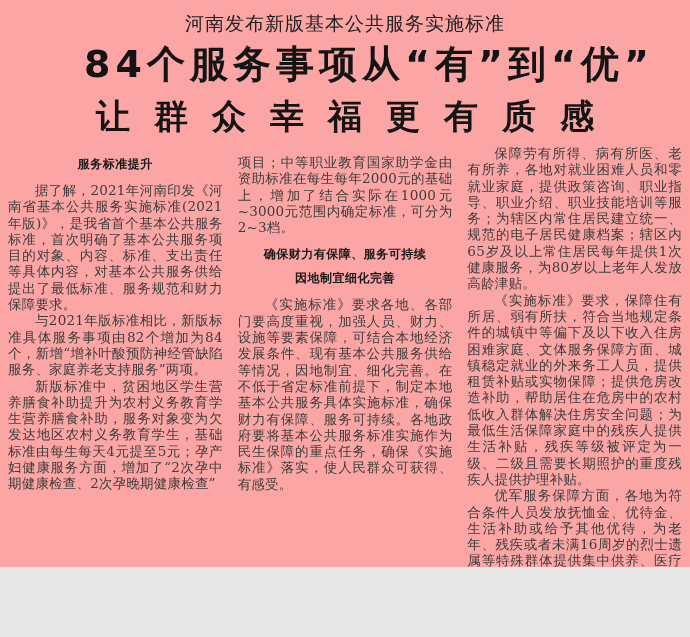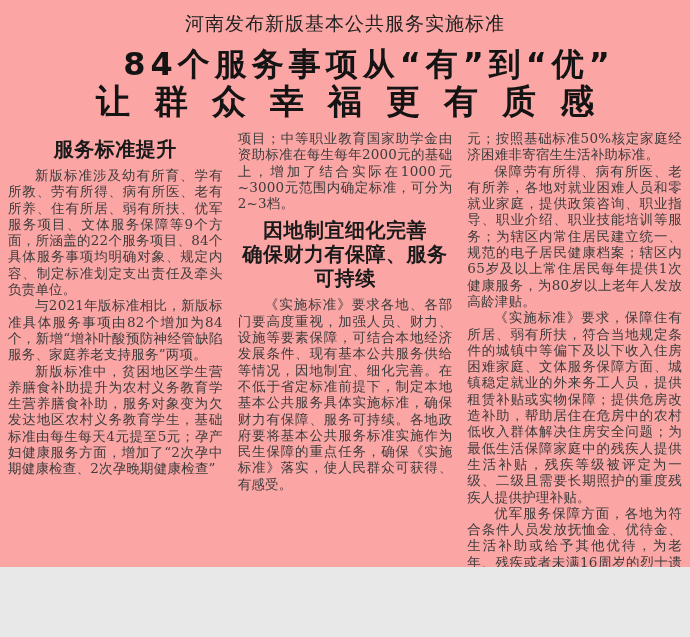--- a/index.html
+++ b/index.html
@@ -24,54 +24,55 @@
   }
   .headline{
     margin-top:9px;
     text-align:center;
     font-family:"DejaVu Sans", sans-serif;
     font-weight:bold;
     color:#141414;
     line-height:37px;
   }
   .headline .l1{
-    font-size:32px;
+    font-size:38px;
     letter-spacing:5px;
     padding-left:48px;
   }
   .headline .l2{
     font-size:34px;
     letter-spacing:24px;
     text-indent:24px; 
+    margin-top:15px;
   }
   .cols{
     display:flex;
     gap:15px;
     padding:10px 8px 0 8px;
   }
   .col{
     flex:1 1 0;
     min-width:0;
     font-size:13.5px;
     line-height:16.3px;
     text-align:justify;
     color:#3c3c3c;
     letter-spacing:0.2px;
   }
   .col p{
     margin:0;
     text-indent:2em;
   }
-  .col p.cont{text-indent:0;}
+  .col p.cont{text-indent:0;margin-top:9px;}
   .subhead{
     margin:7px 0 6px 0;
     text-align:center;
     font-family:"DejaVu Sans", sans-serif;
     font-weight:bold;
-    font-size:20px;
+    font-size:12px;
     line-height:24px;
     color:#1a1a1a;
     letter-spacing:0.5px;
   }
   b{color:#2a2a2a;}
 </style>
 </head>
 <body>
 
 <div class="page">
@@ -82,37 +83,36 @@
     <div class="l1">84个服务事项从“有”到“优”</div>
     <div class="l2">让群众幸福更有质感</div>
   </div>
 
   <div class="cols">
 
     <div class="col">
       <div class="subhead">
         <div>服务标准提升</div>
       </div>
-      <p>新版标准涉及幼有所育、学有所教、劳有所得、病有所医、老有所养、住有所居、弱有所扶、优军服务项目、文体服务保障等9个方面，所涵盖的22个服务项目、84个具体服务事项均明确对象、规定内容、制定标准划定支出责任及牵头负责单位。</p>
+      <p>据了解，2021年河南印发《河南省基本公共服务实施标准(2021年版)》，是我省首个基本公共服务标准，首次明确了基本公共服务项目的对象、内容、标准、支出责任等具体内容，对基本公共服务供给提出了最低标准、服务规范和财力保障要求。</p>
       <p>与2021年版标准相比，新版标准具体服务事项由82个增加为84个，新增“增补叶酸预防神经管缺陷服务、家庭养老支持服务”两项。</p>
       <p>新版标准中，贫困地区学生营养膳食补助提升为农村义务教育学生营养膳食补助，服务对象变为欠发达地区农村义务教育学生，基础标准由每生每天4元提至5元；孕产妇健康服务方面，增加了“2次孕中期健康检查、2次孕晚期健康检查”</p>
     </div>
 
     <div class="col">
       <p class="cont">项目；中等职业教育国家助学金由资助标准在每生每年2000元的基础上，增加了结合实际在1000元~3000元范围内确定标准，可分为2~3档。</p>
       <div class="subhead">
+        <div>确保财力有保障、服务可持续</div>
         <div>因地制宜细化完善</div>
-        <div>确保财力有保障、服务可持续</div>
       </div>
       <p>《实施标准》要求各地、各部门要高度重视，加强人员、财力、设施等要素保障，可结合本地经济发展条件、现有基本公共服务供给等情况，因地制宜、细化完善。在不低于省定标准前提下，制定本地基本公共服务具体实施标准，确保财力有保障、服务可持续。各地政府要将基本公共服务标准实施作为民生保障的重点任务，确保《实施标准》落实，使人民群众可获得、有感受。</p>
 
     </div>
 
     <div class="col">
-      <p class="cont">元；按照基础标准50%核定家庭经济困难非寄宿生生活补助标准。</p>
       <p>保障劳有所得、病有所医、老有所养，各地对就业困难人员和零就业家庭，提供政策咨询、职业指导、职业介绍、职业技能培训等服务；为辖区内常住居民建立统一、规范的电子居民健康档案；辖区内65岁及以上常住居民每年提供1次健康服务，为80岁以上老年人发放高龄津贴。</p>
       <p>《实施标准》要求，保障住有所居、弱有所扶，符合当地规定条件的城镇中等偏下及以下收入住房困难家庭、文体服务保障方面、城镇稳定就业的外来务工人员，提供租赁补贴或实物保障；提供危房改造补助，帮助居住在危房中的农村低收入群体解决住房安全问题；为最低生活保障家庭中的残疾人提供生活补贴，残疾等级被评定为一级、二级且需要长期照护的重度残疾人提供护理补贴。</p>
       <p>优军服务保障方面，各地为符合条件人员发放抚恤金、优待金、生活补助或给予其他优待，为老年、残疾或者未满16周岁的烈士遗属等特殊群体提供集中供养、医疗等保障。文体服务保障方面，各地公共文化设施对城乡居民免费开放；为中小学生观看优秀影片提供保障服务，为农村群众提供数字电影放映服务。</p>
 
     </div>
 
   </div>
 </div>
 
 </body></html>

